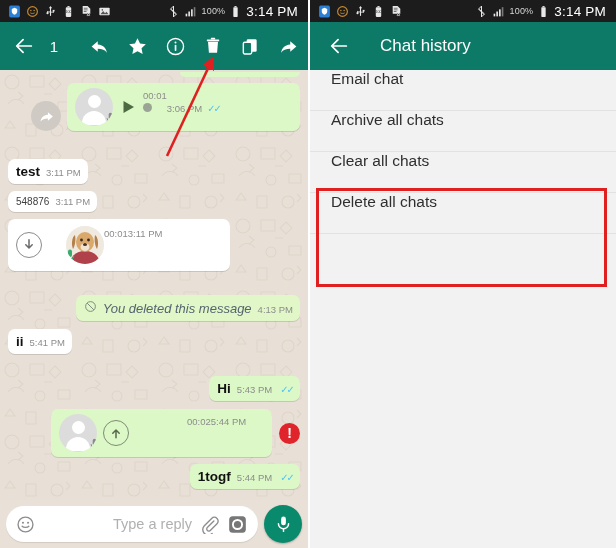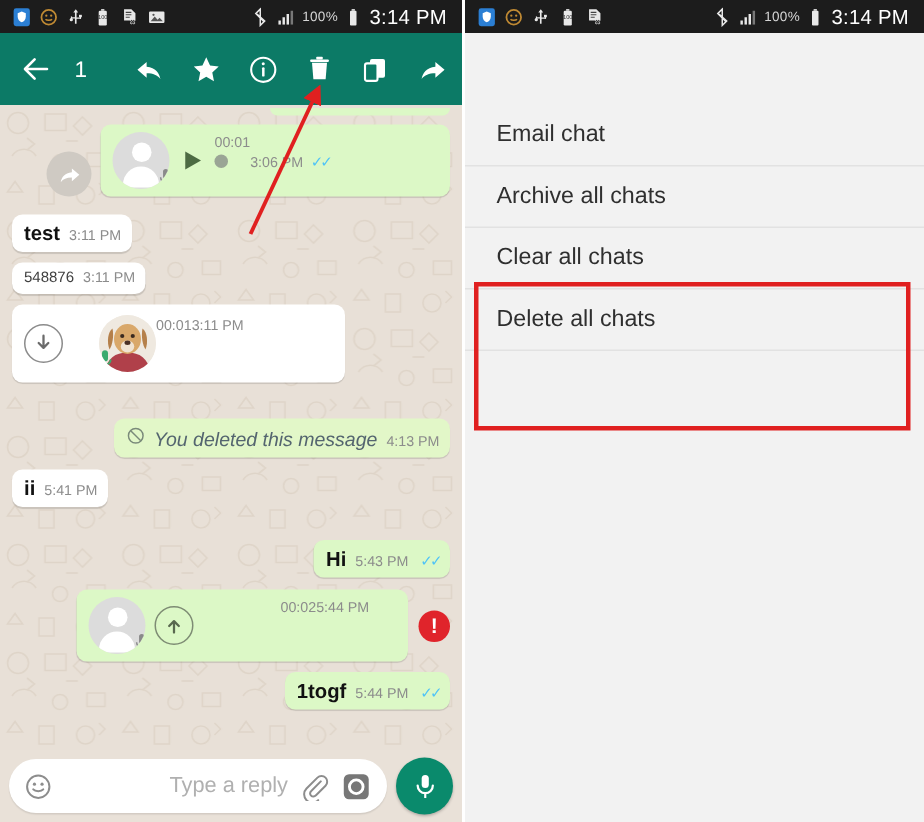--- a/index.html
+++ b/index.html
@@ -124,21 +124,21 @@
   .placeholder { flex: 1; color: #b0b0b0; font-size: 14.5px; padding-left: 2px; text-align: right; }
   .mic-fab {
     width: 38px; height: 38px; border-radius: 50%; background: #0a8a6c;
     display: flex; align-items: center; justify-content: center; flex: none;
     box-shadow: 0 1px 2px rgba(0,0,0,.25);
   }
 
   
   .menu-list { position: absolute; top: 70px; left: 0; right: 0; bottom: 0; background: #f2f2f2; }
   .menu-item {
-    height: 41px; display: flex; align-items: center; padding-left: 21px;
+    height: 41px; display: flex; padding-left: 21px;
     font-size: 15.5px; color: #2f2f2f; border-bottom: 1px solid #e2e2e2;
     position: relative; z-index: 2;
   }
   .red-box {
     position: absolute; left: 6px; right: 9px; top: 118px; height: 99px;
     border: 3px solid #e02020; z-index: 5; pointer-events: none;
   }
 
   
   .arrow-svg { position: absolute; inset: 0; z-index: 25; pointer-events: none; }
@@ -320,21 +320,21 @@
                 <span>00:01</span>
                 <span style="display:flex;align-items:center;gap:3px;">
                   <span>3:06 PM</span>
                   <span class="ticks">✓✓</span>
                 </span>
               </div>
             </div>
           </div>
         </div>
 
-        <div class="row in" style="margin-top:12px;">
+        <div class="row in" style="margin-top:28px;">
           <div class="bubble in">
             <div class="txtline">
               <span class="msgtext">test</span>
               <span class="time">3:11 PM</span>
             </div>
           </div>
         </div>
 
         <div class="row in">
           <div class="bubble in">
@@ -549,20 +549,30 @@
           </svg>
         <span class="sb-pct">100%</span>
         <svg class="sb-ico" viewBox="0 0 24 24">
             <rect x="8" y="4" width="8" height="18" rx="1.2" fill="#e8e8e8"></rect>
             <rect x="10" y="2" width="4" height="2" fill="#e8e8e8"></rect>
           </svg>
         <span class="sb-clock">3:14 PM</span>
       </div>
     </div>
 
+    <div class="toolbar">
+      <div class="tb-right">
+        <div class="tb-btn">
+          <svg width="22" height="22" viewBox="0 0 24 24">
+              <path d="M20 12H5M11 5l-7 7 7 7" fill="none" stroke="#fff" stroke-width="1.9" stroke-linecap="round" stroke-linejoin="round"></path>
+            </svg>
+        </div>
+        <span class="tb-title">Chat history</span>
+      </div>
+    </div>
 
     <div class="menu-list">
       <div class="menu-item">
         <span>Email chat</span>
       </div>
       <div class="menu-item">
         <span>Archive all chats</span>
       </div>
       <div class="menu-item">
         <span>Clear all chats</span>

